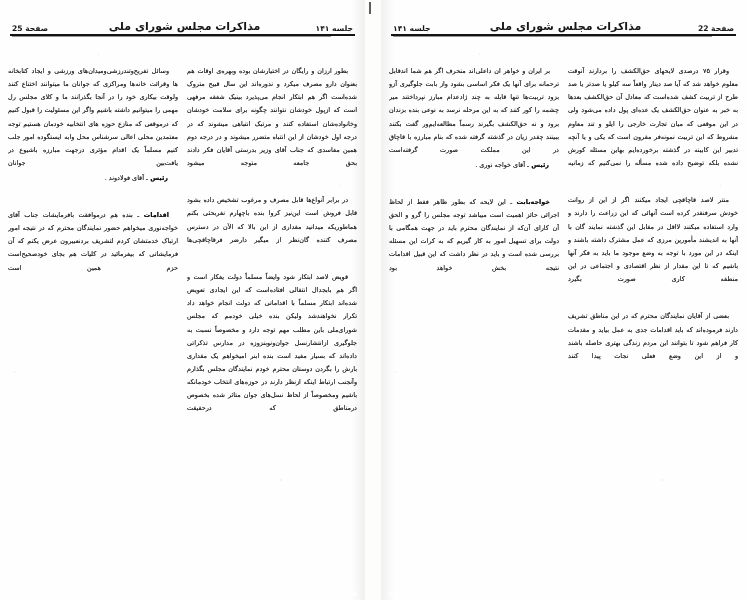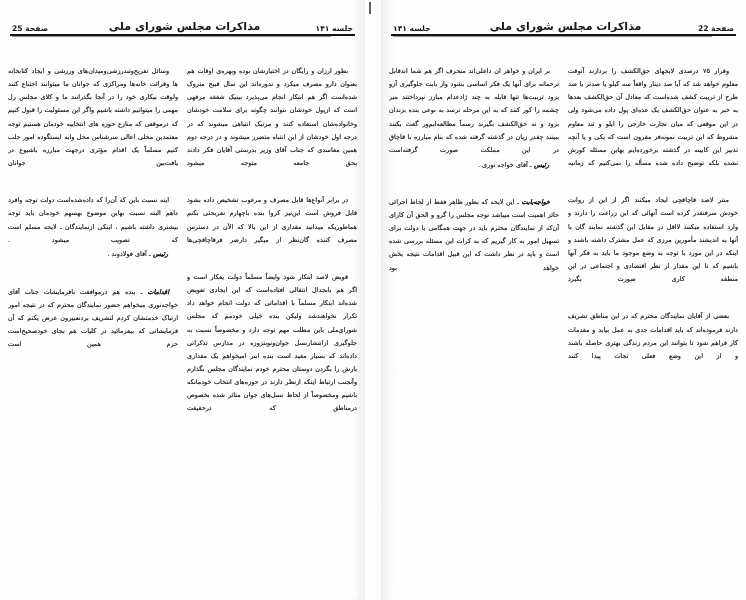--- a/index.html
+++ b/index.html
@@ -129,21 +129,20 @@
     word-spacing: 0.4px;
     
     text-shadow: 0 0 0.45px rgba(0,0,0,0.55);
   }
   .para.indent { text-indent: 9px; margin-top: 24px; }
 
   .speaker {
     font-weight: bold;
     color: #0d0d0d;
     letter-spacing: 0.2px;
-    font-style: italic;
   }
   .chair-line {
     margin: 0 0 1.5px 0;
     font-size: 6.45px;
     line-height: 13.15px;
     color: #1d1d1d;
     text-align: right;
     padding-right: 10px;
     text-shadow: 0 0 0.45px rgba(0,0,0,0.55);
   }
@@ -240,21 +239,20 @@
       <div class="head-rule"></div>
 
       <div class="columns">
         <div class="col">
           <p class="para indent">بطور ارزان و رایگان در اختیارشان بوده وبهره‌ی اوقات هم بعنوان دارو مصرف میکرد و ندوره‌اند این سال قبیح متروک شده‌است اگر هم ابتکار انجام می‌پذیرد بینیک شفقه مرفهی است که ازپول خودشان نتوانند چگونه برای سلامت خودشان وخانواده‌شان استفاده کنند و مرتبک انتباهی میشوند که در درجه اول خودشان از این انتباه متضرر میشوند و در درجه دوم همین مفاسدی که جناب آقای وزیر بدرستی آقایان فکر دادند بحق جامعه متوجه میشود</p>
           <p class="para indent">در برابر آنواع‌ها قابل مصرف و مرغوب تشخیص داده بشود قابل فروش است این‌نیز کروا بنده باچهارم نفربحثی بکنم هماطوریکه میدانید مقداری از این بالا که الآن در دسترس مصرف کننده گان‌نظر از میگیر دارضر فرقاچاقچی‌ها</p>
           <p class="para indent">قویض لاصد ابتکار شود وایضاً مسلماً دولت یفکار است و اگر هم بابجدال انتقالی افتاده‌است که این ایجادی تعویض شده‌اند ابتکار مسلماً با اقداماتی که دولت انجام خواهد داد تکرار نخواهند‌شد ولیکن بنده خیلی خودمم که مجلس شورای‌ملی باین مطلب مهم توجه دارد و مخصوصاً نسبت به جلوگیری ازانتشارنسل جوان‌ونوبنزوزه در مدارس تذکراتی داده‌اند که بسیار مقید است بنده ابنر امیخواهم یک مقداری بارش را بگردن دوستان محترم خودم نمایندگان مجلس بگذارم وآنجنب ارتباط اینکه ازنظر دارند در حوزه‌های انتخاب خودمانکه باشیم ومخصوصاً از لحاظ نسل‌های جوان متاثر شده بخصوص درمناطق که درحقیقت</p>
         </div>
         <div class="col">
           <p class="para indent">وسائل تفریح‌وتندرزشی‌ومیدان‌های ورزشی و ایجاد کتابخانه ها وقرائت خانه‌ها ومراکزی که جوانان ما میتوانند اختناع کنند ولوقت بیکاری خود را در آنجا بگذرانند ما و کلای مجلس رل مهمی را میتوانیم داشته باشیم واگر این مسئولیت را قبول کنیم که درموقعی که منازع حوزه های انتخابیه خودمان هستیم توجه معتمدین محلی اعالی سرشناس محل وابه ایستگوده امور جلب کنیم مسلماً یک اقدام مؤثری درجهت مبارزه باشیوع در یافت‌بین جوانان</p>
-          <p class="para indent">اینه نسبت باین که آن‌را که داده‌شده‌است دولت توجه وافرد داهم البته نسبت بهاین موضوع بهسهم خودمان باید توجه بیشتری داشته باشیم ، اینکی ازنمایندگان ـ لایحه مسلم است که تصویب میشود .</p>
           <p class="chair-line"><span class="speaker">رئیس </span>ـ آقای فولادوند .</p>
           <p class="para indent"><span class="speaker">اقدامات </span>ـ بنده هم درموافقت بافرمایشات جناب آقای خواجه‌نوری میخواهم حضور نمایندگان محترم که در نتیجه امور ارتباک خدمتشان کردم لتشریف بردنعبیرون عرض یکنم که آن فرمایشاتی که بیفرمائید در کلیات هم بجای خودصحیح‌است حزم همین است</p>
         </div>
       </div>
       <div class="speckle"></div>
     </div>
 
   </div>
 </div>
 

